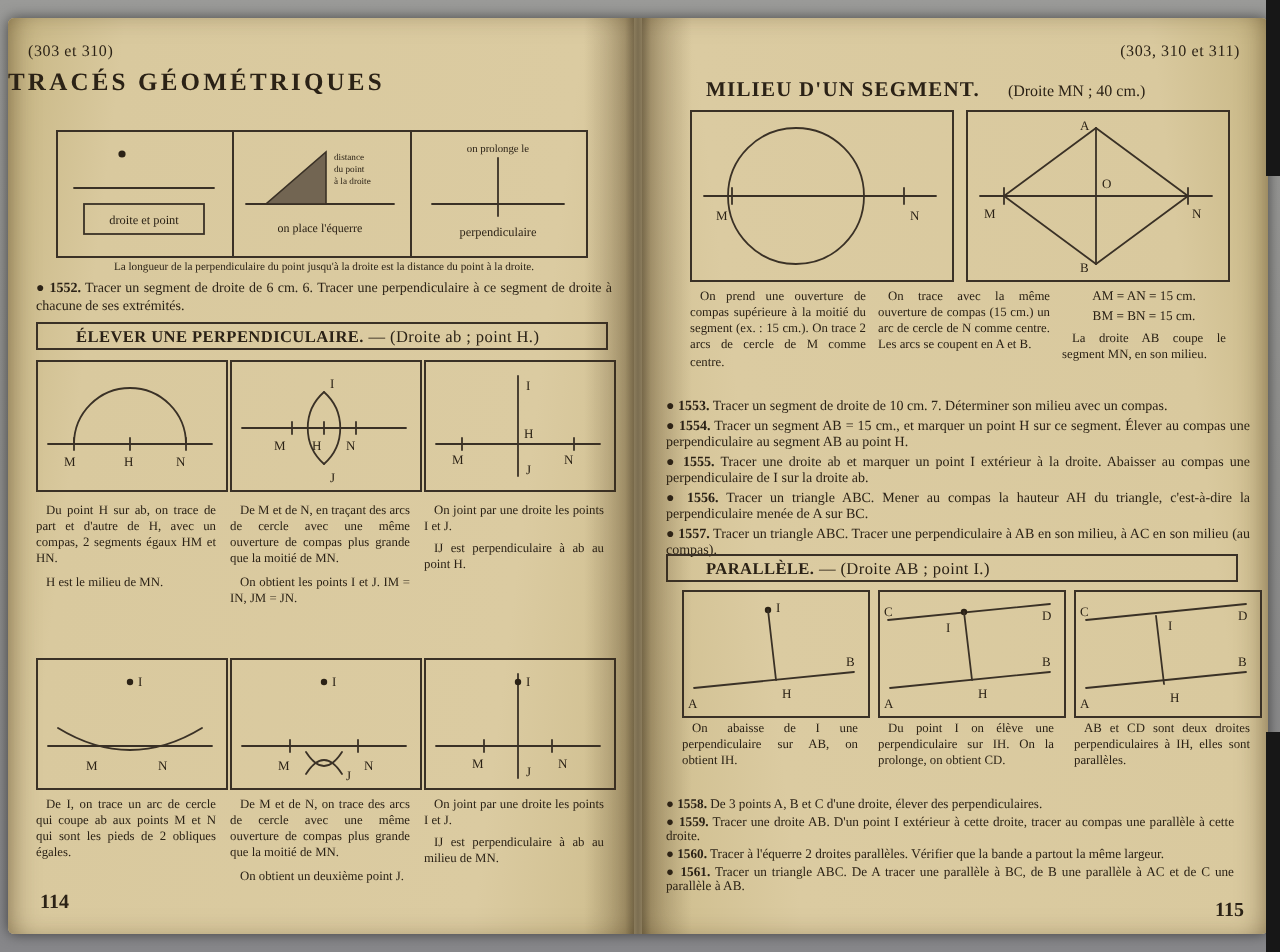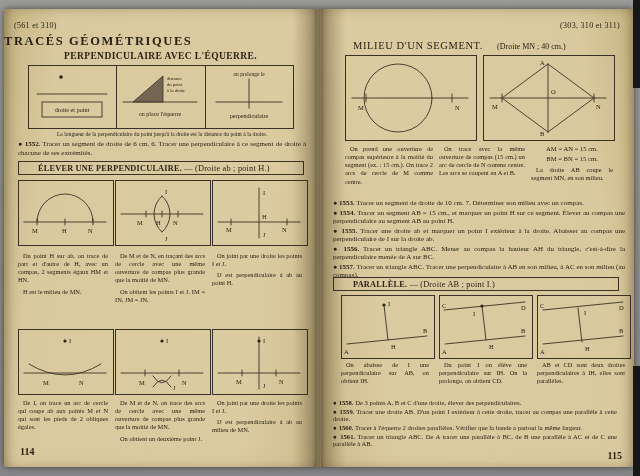--- a/index.html
+++ b/index.html
@@ -33,21 +33,21 @@
   .corner.br{right:0;bottom:0;width:7px;height:110px;}
 
   .ref{font-size:8px;letter-spacing:.3px;}
   .booktitle{font-weight:bold;font-size:12.5px;letter-spacing:1.6px;text-align:left;}
   .subtitle{font-weight:bold;font-size:9.5px;letter-spacing:.4px;text-align:center;}
   .cap{font-size:5.6px;text-align:center;}
   .ex{font-size:7px;line-height:1.22;text-align:justify;margin:0 0 1px;}
   .exs{font-size:6.6px;line-height:1.16;text-align:justify;margin:0 0 1px;}
   .hdr{border:1px solid #3a3126;font-size:8.3px;padding:2px 4px 1px;letter-spacing:.2px;}
   .hdr b{font-weight:bold;padding-left:15px;}
-  .rtitle b{font-size:10.5px;letter-spacing:.6px;font-weight:normal;}
+  .rtitle b{font-size:10.5px;letter-spacing:.6px;font-weight:bold;}
   .rtitle span{font-size:8px;margin-left:14px;}
   .eqbox{border:1px solid #3a3126;display:flex;}
   .eqcell{flex:1;border-left:1px solid #3a3126;position:relative;}
   .eqcell:first-child{border-left:none;}
   .dbox{border:1px solid #3a3126;}
   .col{font-size:6.4px;line-height:1.27;text-align:justify;}
   .col p{margin:0 0 3px;text-indent:5px;}
   .eq{font-size:6.6px;text-align:center;margin:0 0 2px;}
   .pnum{font-weight:bold;font-size:10px;}
 
@@ -56,23 +56,22 @@
   svg .dot{fill:#2b2216;stroke:none;}
   svg .shape{fill:#5f5344;fill-opacity:.85;stroke:#3a3126;stroke-width:.8;}
 </style>
 </head>
 <body>
 
 <div class="book">
 
   <div class="page left">
 
-    <div class="abs ref" style="left:10px;top:12px">(561 et 310)</div>
+    <div class="abs ref" style="left:10px;top:12px">(303 et 310)</div>
     <div class="abs booktitle" style="left:0;top:25px;width:100%">TRACÉS GÉOMÉTRIQUES</div>
-    <div class="abs subtitle" style="left:0;top:42px;width:100%">PERPENDICULAIRE AVEC L'ÉQUERRE.</div>
 
     <div class="abs eqbox" style="left:24px;top:56px;width:264px;height:62px">
       <div class="eqcell">
         <svg width="86" height="60" viewBox="0 0 86 60">
           <circle class="dot" cx="32" cy="11" r="1.8"></circle>
           <line class="st" x1="8" y1="28" x2="78" y2="28"></line>
           <rect class="st" x="13" y="36" width="60" height="15"></rect>
           <text x="43" y="46" text-anchor="middle" font-size="6.2">droite et point</text>
         </svg>
       </div>

